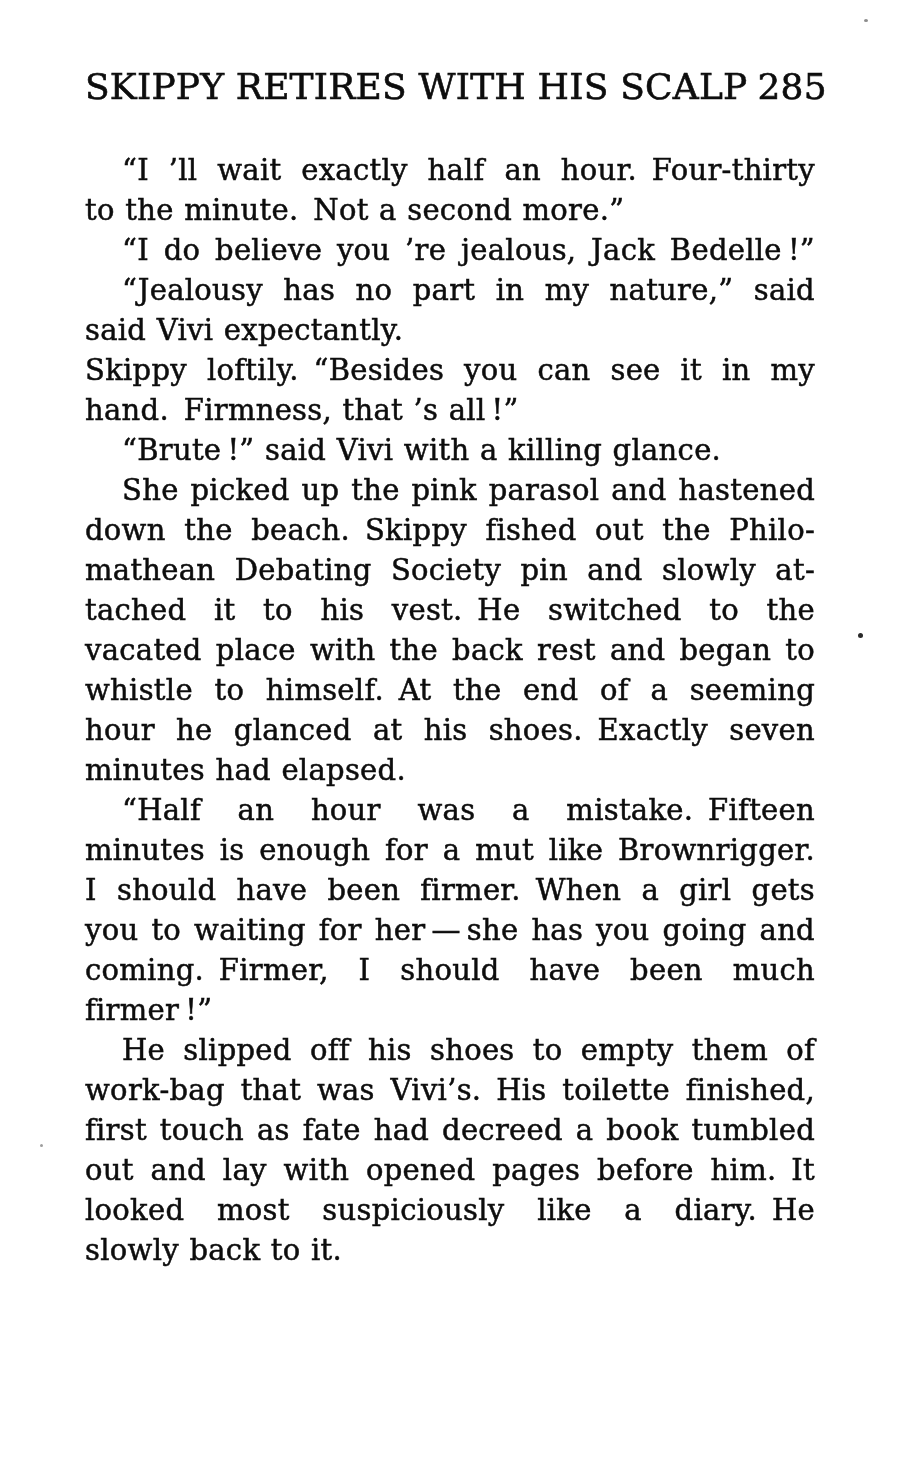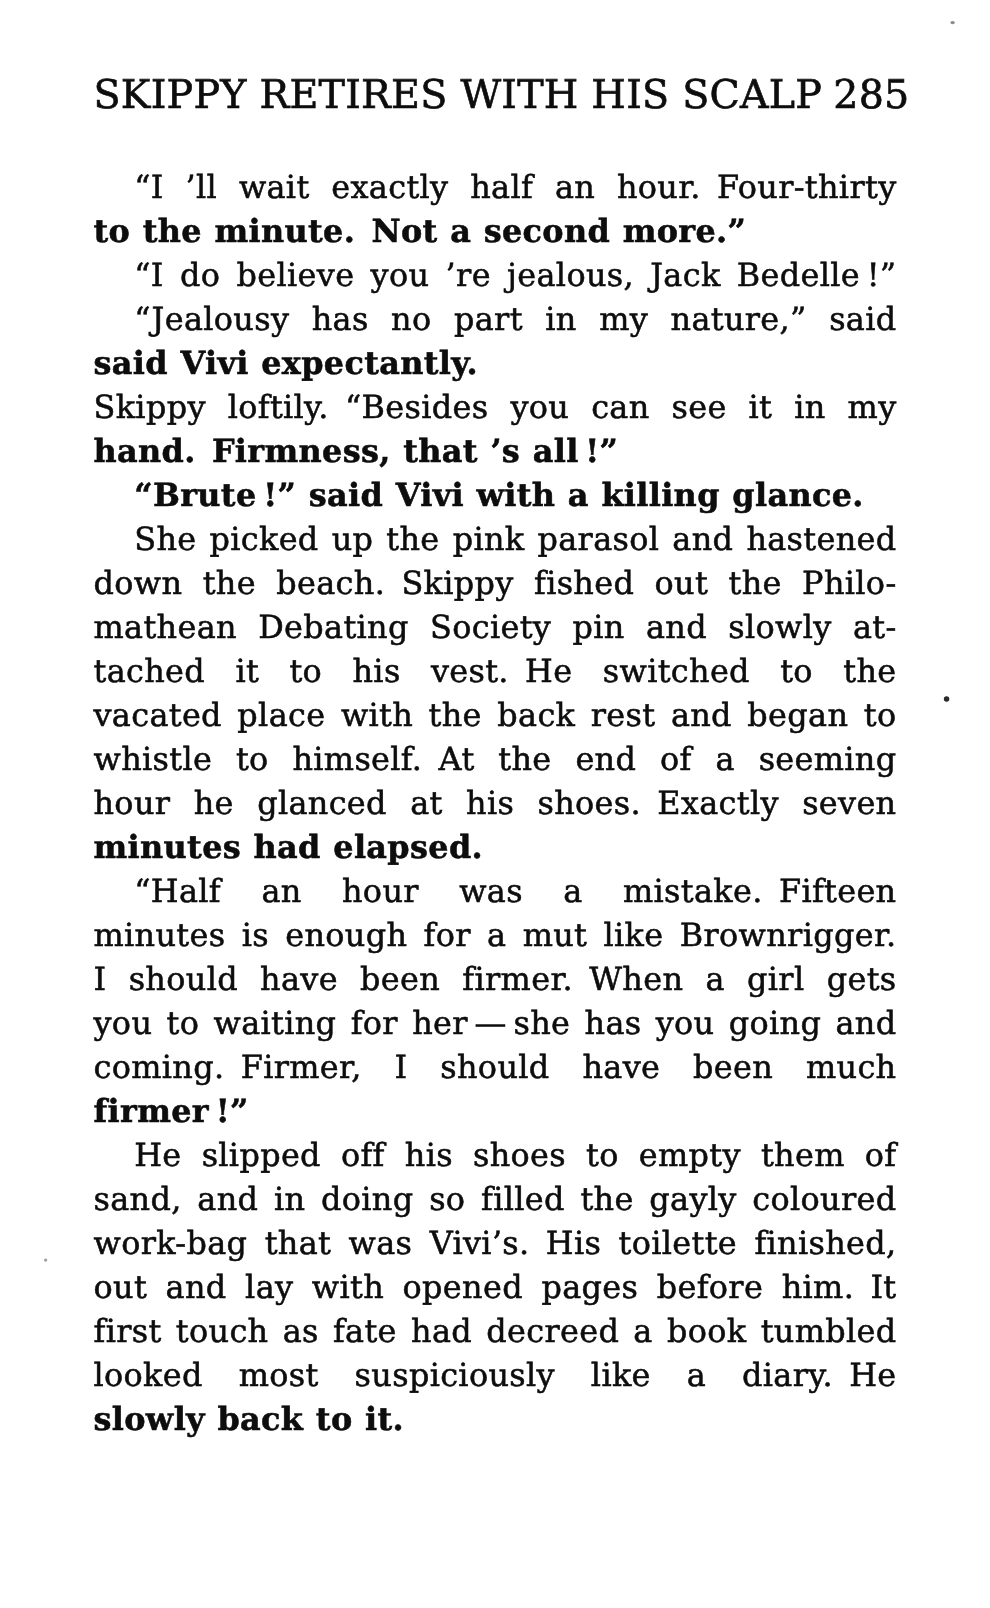--- a/index.html
+++ b/index.html
@@ -50,21 +50,20 @@
     line-height: 40px;
     text-align: justify;
     text-align-last: justify;
     text-justify: inter-word;
     white-space: nowrap;
     overflow: visible;
   }
   .line.last {
     text-align: left;
     text-align-last: left;
-    font-weight: bold;
   }
   .line.indent {
     text-indent: 37px;
   }
   .speck {
     position: absolute;
     border-radius: 50%;
   }
 </style>
 </head>
@@ -94,24 +93,23 @@
       <div class="line">whistle to himself. At the end of a seeming</div>
       <div class="line">hour he glanced at his shoes. Exactly seven</div>
       <div class="line last">minutes had elapsed.</div>
       <div class="line indent">“Half an hour was a mistake. Fifteen</div>
       <div class="line">minutes is enough for a mut like Brownrigger.</div>
       <div class="line">I should have been firmer. When a girl gets</div>
       <div class="line">you to waiting for her — she has you going and</div>
       <div class="line">coming. Firmer, I should have been much</div>
       <div class="line last">firmer !”</div>
       <div class="line indent">He slipped off his shoes to empty them of</div>
-      <div class="line">sand, and in doing so filled the gayly coloured</div>
       <div class="line">work-bag that was Vivi’s. His toilette finished,</div>
+      <div class="line">first touch as fate had decreed a book tumbled</div>
       <div class="line">out and lay with opened pages before him. It</div>
-      <div class="line">first touch as fate had decreed a book tumbled</div>
       <div class="line">looked most suspiciously like a diary. He</div>
       <div class="line last">slowly back to it.</div>
     </div>
 
   <div id="specks">
       <div class="speck" style="left: 864px; top: 19px; width: 4px; height: 3px; background: rgb(140, 140, 140);"></div>
       <div class="speck" style="left: 858px; top: 633px; width: 5px; height: 5px; background: rgb(42, 42, 42);"></div>
       <div class="speck" style="left: 40px; top: 1144px; width: 3px; height: 3px; background: rgb(158, 158, 158);"></div>
     </div>
 

